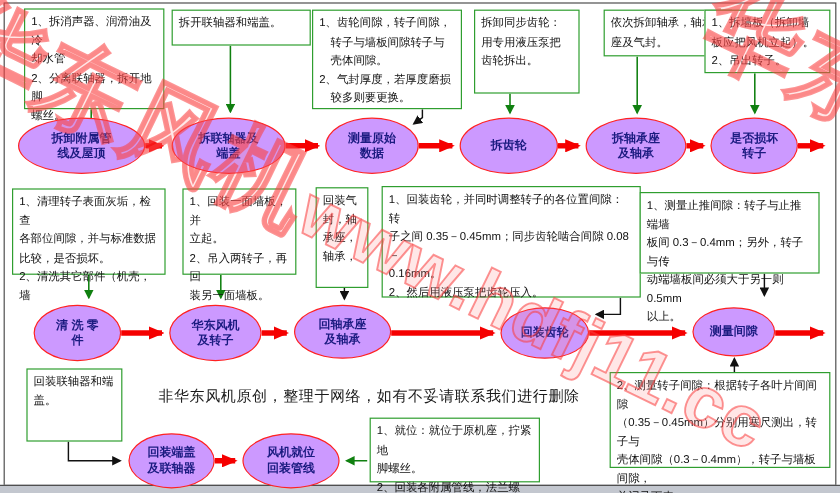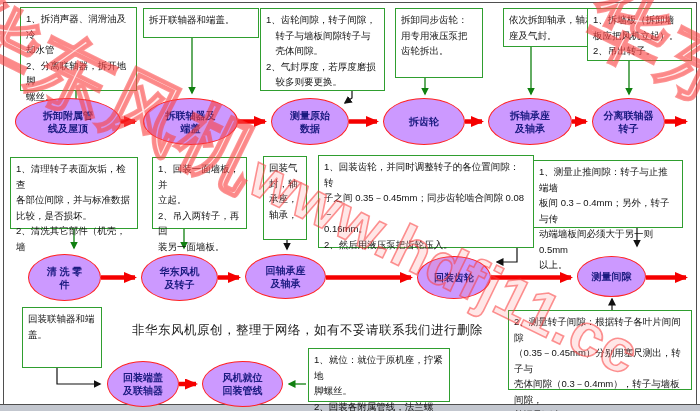--- a/index.html
+++ b/index.html
@@ -126,21 +126,21 @@
     </div>
   <div class="ell" style="left:271px;top:98px;width:78px;height:47px">
     <span class="ell-t">测量原始
 数据</span>
     </div>
   <div class="ell" style="left:488px;top:98px;width:84px;height:47px">
     <span class="ell-t">拆轴承座
 及轴承</span>
     </div>
   <div class="ell" style="left:592px;top:98px;width:73px;height:47px">
-    <span class="ell-t">分离联轴器
+    <span class="ell-t">是否损坏
 转子</span>
     </div>
 
   <div class="box" style="left:10px;top:157px;width:128px;height:72px">
     <div class="box-t">1、清理转子表面灰垢，检查
 各部位间隙，并与标准数据
 比较，是否损坏。
 2、清洗其它部件（机壳，墙</div>
     </div>
   <div class="box" style="left:152px;top:157px;width:95px;height:72px">

